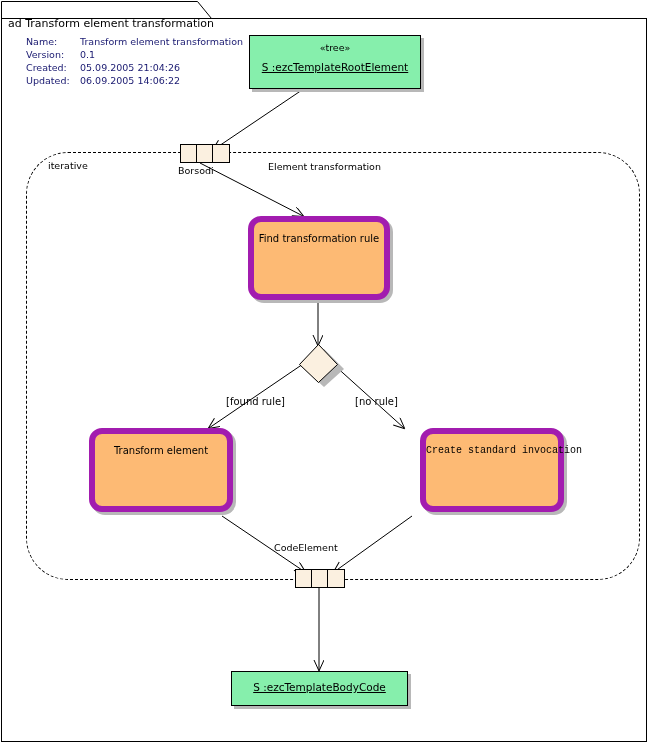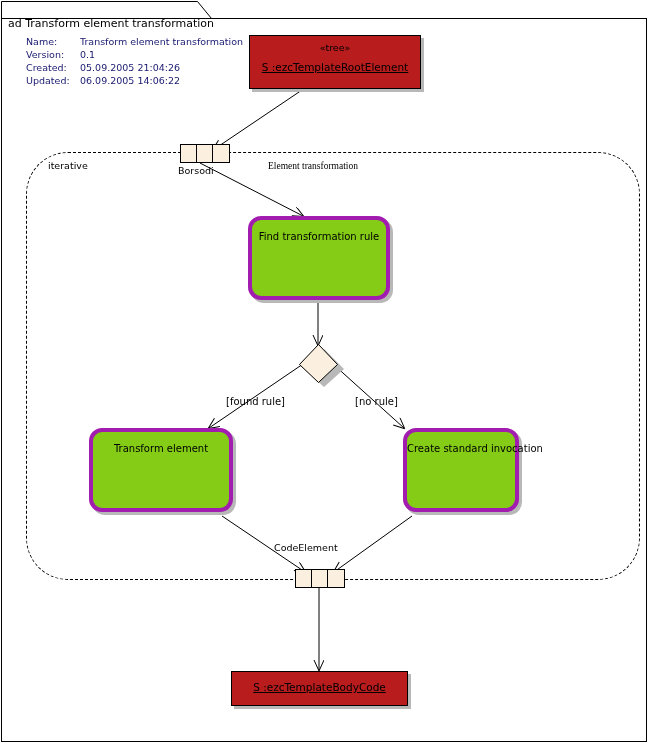--- a/index.html
+++ b/index.html
@@ -82,26 +82,25 @@
     color: #000000;
     white-space: nowrap;
   }
   .region-title {
     position: absolute;
     left: 268px;
     top: 161px;
     font-size: 9.5px;
     color: #000000;
     white-space: nowrap;
-    font-family: Liberation Serif, serif;
   }
   
   .obj {
     position: absolute;
-    background: #b91c1c;
+    background: #86efac;
     border: 1px solid #000000;
     box-sizing: border-box;
     box-shadow: 3px 3px 0 0 #b8b8b8;
   }
   .obj .obj-stereo {
     text-align: center;
     font-size: 9.5px;
     color: #000000;
     margin-top: 6px;
     line-height: 12px;
@@ -111,22 +110,22 @@
     font-size: 10.5px;
     color: #000000;
     text-decoration: underline;
     margin-top: 7px;
     line-height: 13px;
     white-space: nowrap;
   }
   
   .action {
     position: absolute;
-    background: #84cc16;
-    border: 4px solid #a21caf;
+    background: #fdba74;
+    border: 6px solid #a21caf;
     border-radius: 13px;
     box-sizing: border-box;
     box-shadow: 3px 3px 0 0 #b8b8b8;
   }
   .action .action-label {
     text-align: center;
     font-size: 10px;
     color: #000000;
     margin-top: 10px;
     line-height: 13px;
@@ -264,21 +263,21 @@
     </svg>
   </div>
 
   <div class="guard" style="left:226px; top:396px;">[found rule]</div>
   <div class="guard" style="left:355px; top:396px;">[no rule]</div>
 
   <div class="action" style="left:89px; top:428px; width:144px; height:84px;">
     <div class="action-label">Transform element</div>
   </div>
 
-  <div class="action" style="left:403px; top:428px; width:116px; height:84px;">
+  <div class="action" style="left:420px; top:428px; width:144px; height:84px;font-family:Liberation Mono, monospace;">
     <div class="action-label">Create standard invocation</div>
   </div>
 
   <div class="pin" style="left:295px; top:569px; width:50px; height:19px;">
     <div class="cell"></div>
     <div class="cell"></div>
     <div class="cell"></div>
   </div>
   <div class="pin-label" style="left:274px; top:542px;">CodeElement</div>
 

